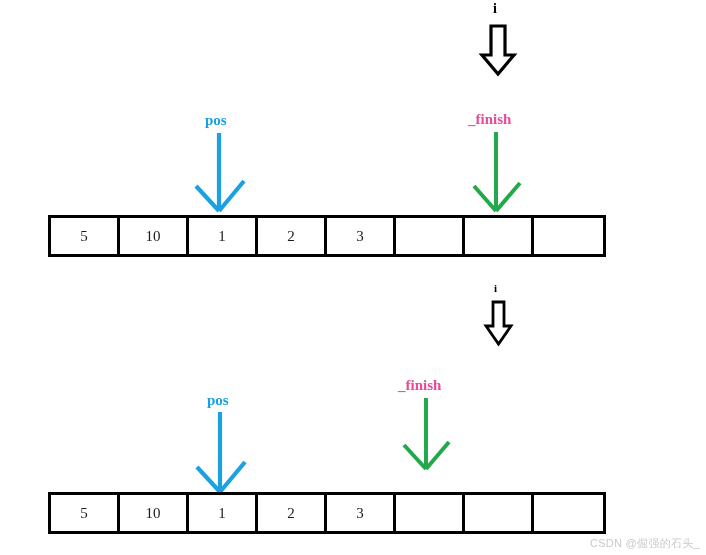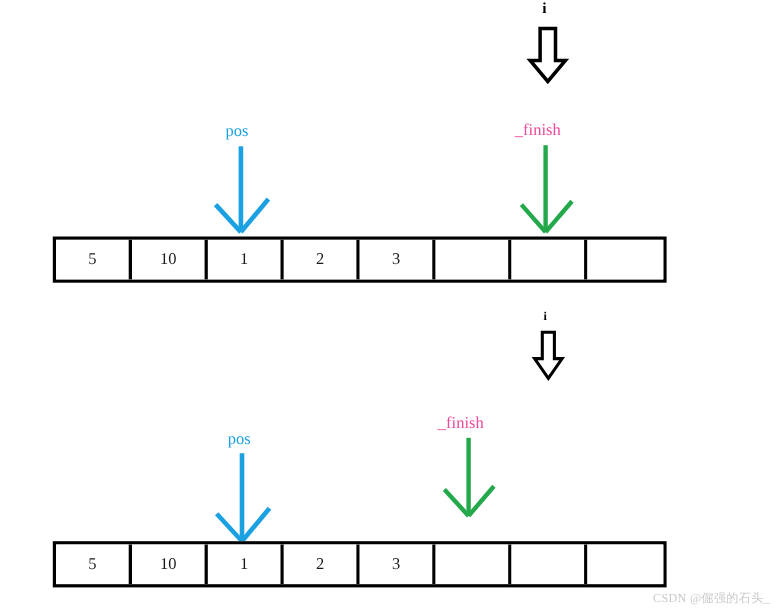--- a/index.html
+++ b/index.html
@@ -41,39 +41,39 @@
     color: #1a1a1a;
     background: #ffffff;
   }
   .array-cell:last-child {
     border-right: none;
   }
   
   .label {
     position: absolute;
     font-family: "Liberation Serif", serif;
-    font-weight: normal;
+    font-weight: bold;
     white-space: nowrap;
     line-height: 1;
   }
   .label-pos   { color: #1BA1E2; font-size: 15px; }
   .label-fin   { color: #ec4899; font-size: 15px; }
   .label-i     { color: #000000; font-size: 14px; font-weight: bold; }
   
   .arrow-svg {
     position: absolute;
     overflow: visible;
     pointer-events: none;
   }
   
   .watermark {
     position: absolute;
     right: 6px;
     bottom: 4px;
-    font-family: Liberation Serif, serif;
+    font-family: Liberation Sans, sans-serif;
     font-size: 11px;
     color: #c9c9c9;
     white-space: nowrap;
     letter-spacing: 0.3px;
   }
 </style>
 </head>
 <body>
 
 <div class="stage">

